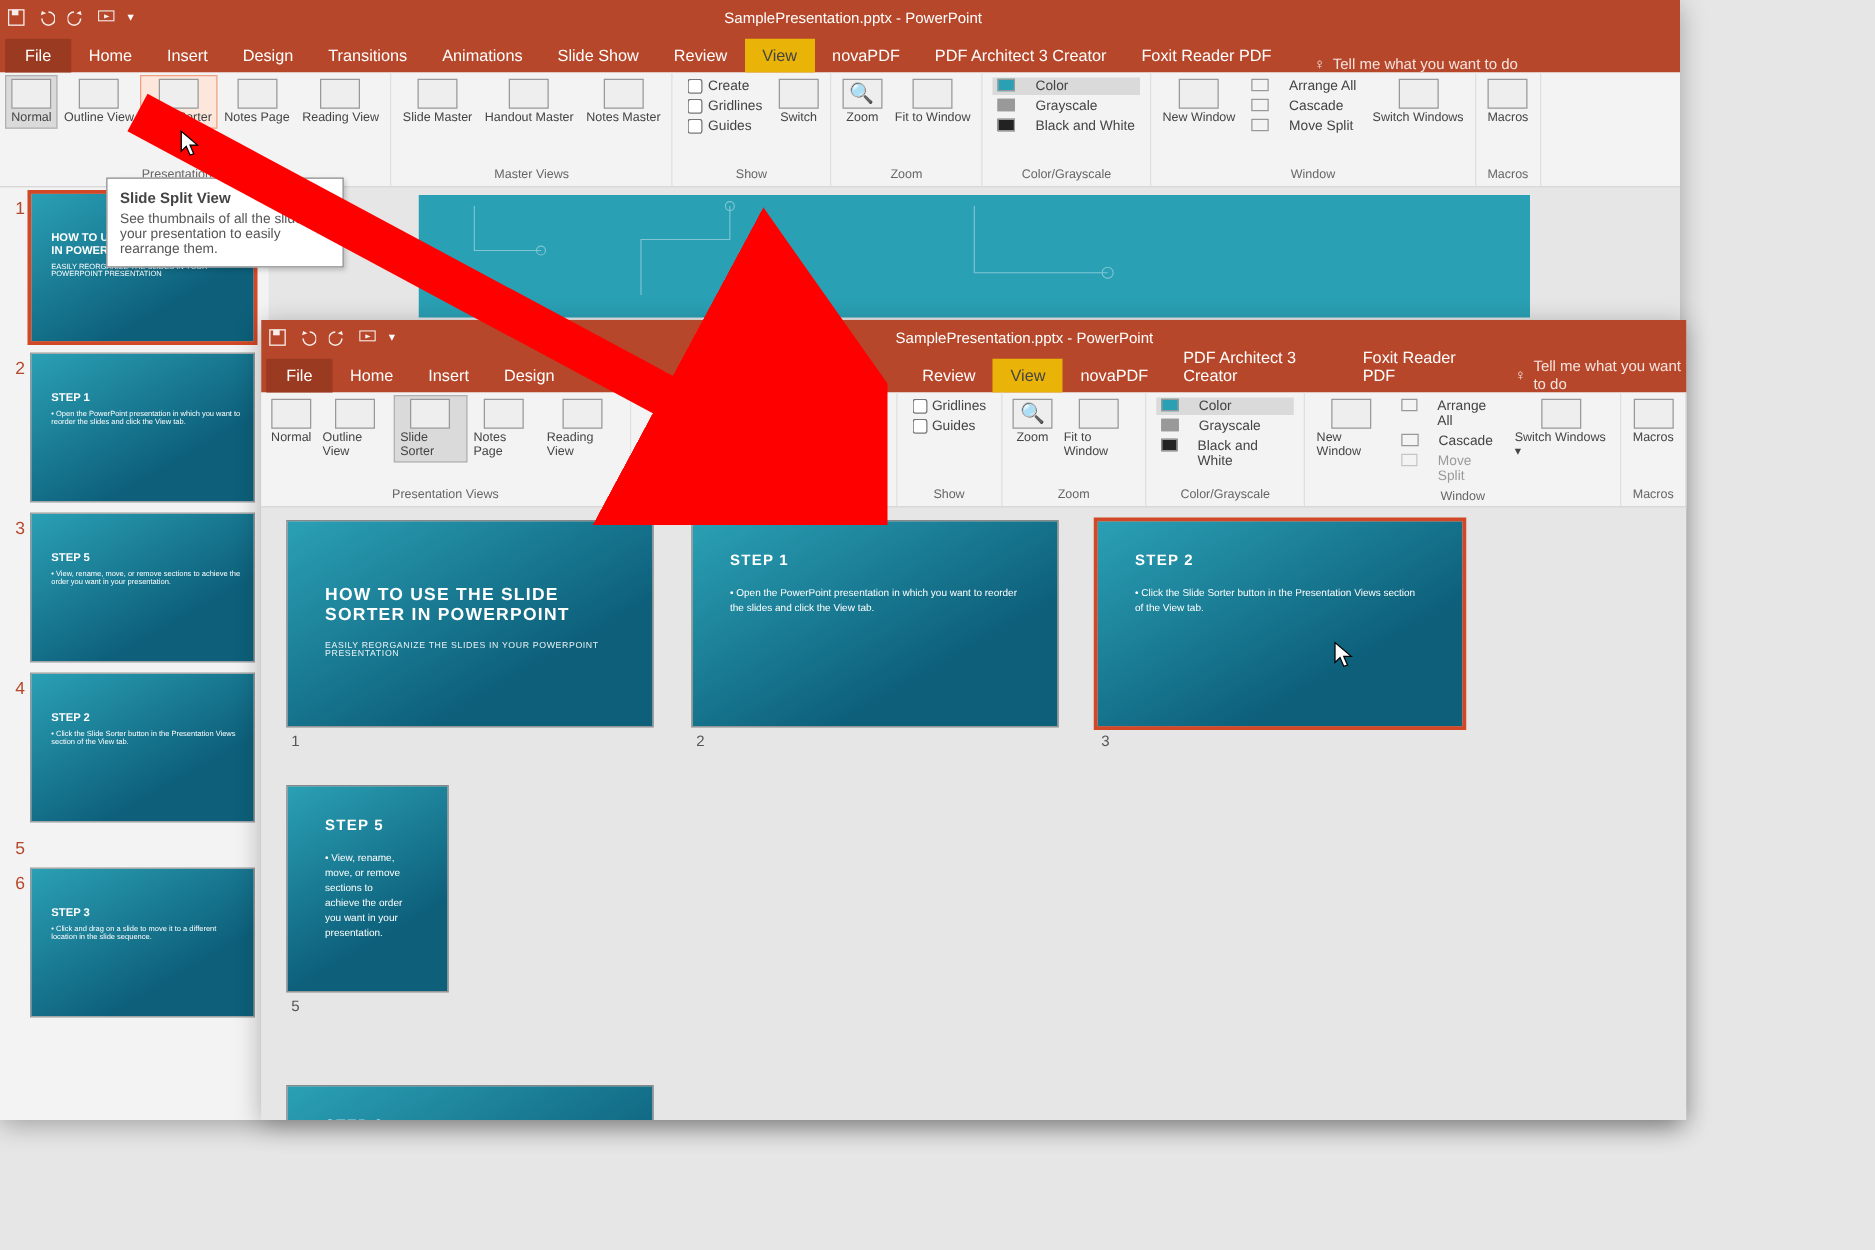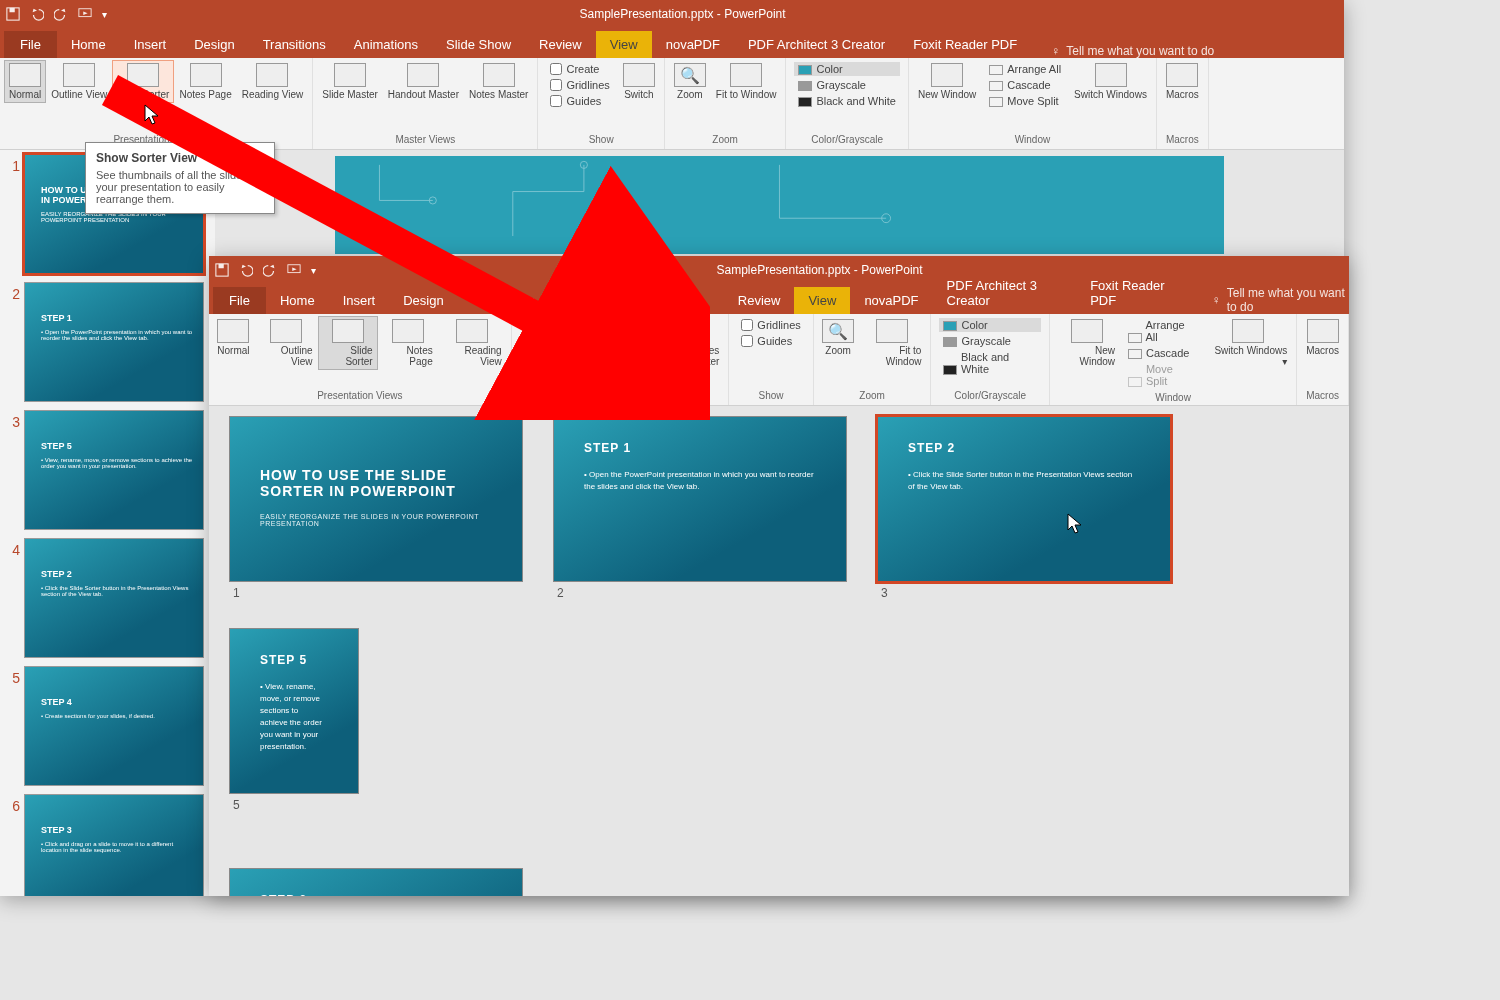--- a/index.html
+++ b/index.html
@@ -14,21 +14,21 @@
 .tab.active{background:#eab308;color:#444}
 .tab.file{background:#9a3a21;padding:6px 16px}
 .tellme{margin-left:20px;opacity:.85;display:flex;align-items:center;gap:6px;font-size:12px}
 .ribbon{height:92px;background:#f3f3f3;border-bottom:1px solid #d0d0d0;display:flex}
 .group{display:flex;flex-direction:column;justify-content:space-between;padding:2px 4px;border-right:1px solid #e0e0e0}
 .group-items{display:flex;gap:0;align-items:flex-start;flex:1}
 .group-label{font-size:10px;color:#666;text-align:center;padding:2px 0}
 .vbtn{display:flex;flex-direction:column;align-items:center;padding:2px 4px;gap:2px;cursor:pointer;border:1px solid transparent;min-width:40px}
 .vbtn.sel{background:#dadada;border-color:#b0b0b0}
 .vbtn .ic{width:32px;height:24px;background:#eee;border:1px solid #999;display:flex;align-items:center;justify-content:center}
-.vbtn .lbl{font-size:10px;color:#444;text-align:right;line-height:1.1}
+.vbtn .lbl{font-size:10px;color:#444;text-align:left;line-height:1.1}
 .chk{display:flex;align-items:center;gap:4px;font-size:11px;color:#444;padding:1px 4px}
 .chk input{width:12px;height:12px}
 .hstack{display:flex;flex-direction:column;gap:2px;padding:2px 4px}
 .panel-left{position:absolute;left:0;top:150px;width:215px;bottom:0;background:#f3f3f3;overflow:hidden}
 .thumb-row{display:flex;align-items:flex-start;gap:4px;padding:4px 6px}
 .thumb-num{font-size:14px;color:#b7472a;width:14px;text-align:right;padding-top:4px}
 .thumb{width:180px;height:120px;background:linear-gradient(150deg,#2aa0b5,#0d5f7a 70%);border:1px solid #999;position:relative;font-size:6px;color:#fff;padding:30px 10px 10px 16px}
 .thumb.sel{outline:3px solid #d24726;outline-offset:-1px}
 .thumb .ttl{font-size:9px;font-weight:bold;margin-bottom:6px}
 .slide-area{position:absolute;left:215px;top:150px;right:0;height:110px;padding:6px 120px;background:#e6e6e6}
@@ -40,21 +40,21 @@
 .sslide-wrap{display:flex;flex-direction:column;gap:4px}
 .sslide{width:294px;height:166px;background:linear-gradient(150deg,#2aa0b5,#0d5f7a 70%);border:1px solid #888;position:relative;color:#fff;padding:24px 30px;font-size:12px}
 .sslide.sel{outline:3px solid #d24726;outline-offset:-1px}
 .sslide .ttl{font-weight:bold;letter-spacing:1px;margin-bottom:14px}
 .sslide .sub{font-size:7px;letter-spacing:.5px;opacity:.9}
 .sslide .body{font-size:8px;line-height:1.5}
 .snum{font-size:12px;color:#555;padding-left:4px}
 .arrow{position:absolute;z-index:20;pointer-events:none}
 .cursor{position:absolute;width:18px;height:22px;z-index:25}
 svg.ic-svg{width:100%;height:100%}
-.cgroup-label{display:flex;align-items:flex-end;gap:4px;font-size:11px;color:#444;padding:1px 4px}
+.cgroup-label{display:flex;align-items:flex-start;gap:16px;font-size:11px;color:#444;padding:1px 4px}
 .cgroup-label .sw{width:14px;height:10px;border:1px solid #999}
 .sslide.partial{width:130px;overflow:hidden}
 </style>
 </head>
 <body>
 
 <div class="win" style="left:0;top:0;width:1344px;height:896px">
   <div class="titlebar">
     <div class="qat">
       <span class="qat-icon"><svg class="ic-svg" viewBox="0 0 16 16">
@@ -233,21 +233,21 @@
           <div class="vbtn">
             <div class="ic"></div>
             <div class="lbl">Macros</div>
           </div>
         </div>
       <div class="group-label">Macros</div>
     </div>
   </div>
 
   <div class="tooltip" style="left:85px;top:142px">
-    <div class="tt-title">Show Sorter View</div>
+    <div class="tt-title">Slide Split View</div>
     <div>See thumbnails of all the slides in your presentation to easily rearrange them.</div>
   </div>
 
   <div class="panel-left">
     <div class="thumb-row">
         <div class="thumb-num">1</div>
         <div class="thumb sel">
           <div class="ttl">HOW TO USE THE SLIDE SORTER IN POWERPOINT</div>
           <div>EASILY REORGANIZE THE SLIDES IN YOUR POWERPOINT PRESENTATION</div>
         </div>
@@ -268,24 +268,20 @@
       </div>
     <div class="thumb-row">
         <div class="thumb-num">4</div>
         <div class="thumb">
           <div class="ttl">STEP 2</div>
           <div>• Click the Slide Sorter button in the Presentation Views section of the View tab.</div>
         </div>
       </div>
     <div class="thumb-row">
         <div class="thumb-num">5</div>
-        <div class="thumb">
-          <div class="ttl">STEP 4</div>
-          <div>• Create sections for your slides, if desired.</div>
-        </div>
       </div>
     <div class="thumb-row">
         <div class="thumb-num">6</div>
         <div class="thumb">
           <div class="ttl">STEP 3</div>
           <div>• Click and drag on a slide to move it to a different location in the slide sequence.</div>
         </div>
       </div>
   </div>
 

